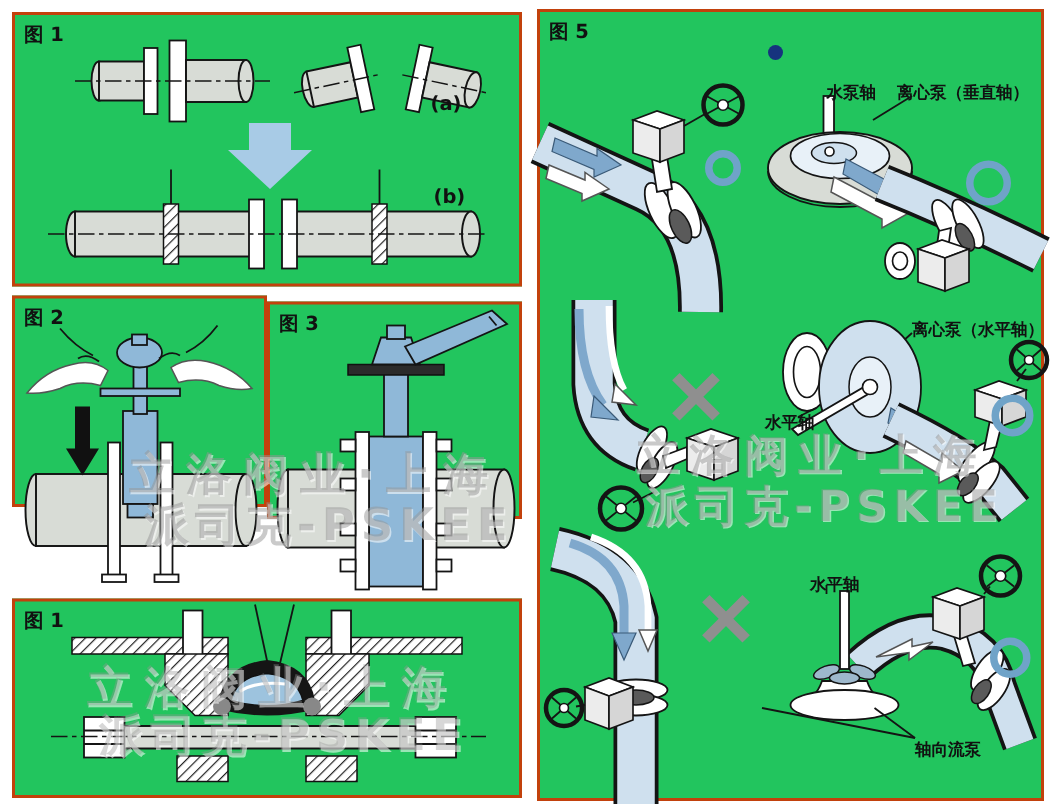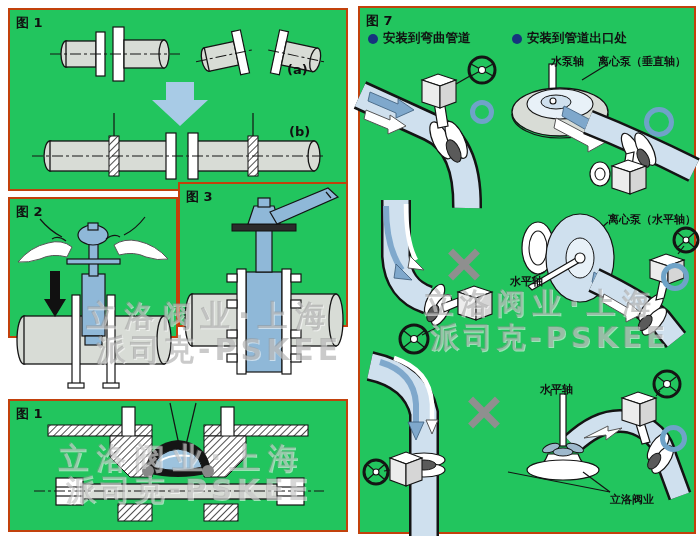--- a/index.html
+++ b/index.html
@@ -117,21 +117,21 @@
         <path class="ln" d="M30,20 Q40,32 52,38"></path>
         <path class="aw" d="M158,60 Q146,46 128,42 Q114,39 104,46 L109,56 Q124,52 136,58 Q148,62 158,60 Z"></path>
         <path class="ln" d="M135,18 Q126,30 114,36"></path>
         <path class="ln" d="M96,40 q8,-6 14,-2"></path>
         <path class="ln" d="M56,42 q-8,-6 -14,-2"></path>
       </g>
       <polygon points="40,72 50,72 50,100 56,100 45,118 34,100 40,100" fill="#111"></polygon>
     </svg>
   </section>
 
-  <section class="panel" style="left:178px;top:182px;width:170px;height:145px">
+  <section class="panel" style="left:178px;top:201px;width:170px;height:145px">
     <div class="figlab">图 3</div>
     <svg viewBox="0 0 166 189" style="left:0;top:0;width:166px;height:189px">
       <g>
         <ellipse class="p" cx="12" cy="136" rx="7" ry="26"></ellipse>
         <rect class="p" x="12" y="110" width="144" height="52"></rect>
         <ellipse class="p" cx="156" cy="136" rx="7" ry="26"></ellipse>
       </g>
       <g>
         <rect class="b" x="66" y="88" width="36" height="100"></rect>
         <rect class="w" x="57" y="85" width="9" height="105"></rect>
@@ -189,36 +189,31 @@
         <line class="ln" x1="267" y1="86" x2="294" y2="86"></line>
         <line class="ln" x1="267" y1="95" x2="294" y2="95"></line>
         <line class="cl" x1="24" y1="90" x2="314" y2="90"></line>
       </g>
       <rect x="108" y="103" width="34" height="17" fill="url(#h4)" stroke="#111"></rect>
       <rect x="194" y="103" width="34" height="17" fill="url(#h4)" stroke="#111"></rect>
     </svg>
   </section>
 
   <section class="panel" style="left:358px;top:6px;width:338px;height:528px">
-    <div class="figlab">图 7</div>
-    <div class="legend" style="left:8px;top:22px">
-      <span class="dot"></span>
-      <span class="txt">安装到弯曲管道</span>
-    </div>
+    <div class="figlab">图 5</div>
     <div class="legend" style="left:152px;top:22px">
       <span class="dot"></span>
-      <span class="txt">安装到管道出口处</span>
     </div>
 
     <div class="ann" style="left:191px;top:46px">水泵轴</div>
     <div class="ann" style="left:238px;top:46px">离心泵（垂直轴）</div>
     <div class="ann" style="left:248px;top:204px">离心泵（水平轴）</div>
     <div class="ann" style="left:150px;top:266px">水平轴</div>
     <div class="ann" style="left:180px;top:374px">水平轴</div>
-    <div class="ann" style="left:250px;top:484px">立洛阀业</div>
+    <div class="ann" style="left:250px;top:484px">轴向流泵</div>
 
     <div class="omark" style="left:110px;top:92px;width:24px;height:24px"></div>
     <div class="omark" style="left:284px;top:99px;width:30px;height:30px"></div>
     <div class="xmark" style="left:87px;top:239px"></div>
     <div class="omark" style="left:301px;top:255px;width:28px;height:28px"></div>
     <div class="xmark" style="left:107px;top:387px"></div>
     <div class="omark" style="left:300px;top:417px;width:27px;height:27px"></div>
 
     <svg viewBox="0 0 145 148" style="left:4px;top:48px;width:145px;height:148px">
       <path class="bk" stroke-width="30" d="M-4,39 L66,71 Q104,88 103,152"></path>

